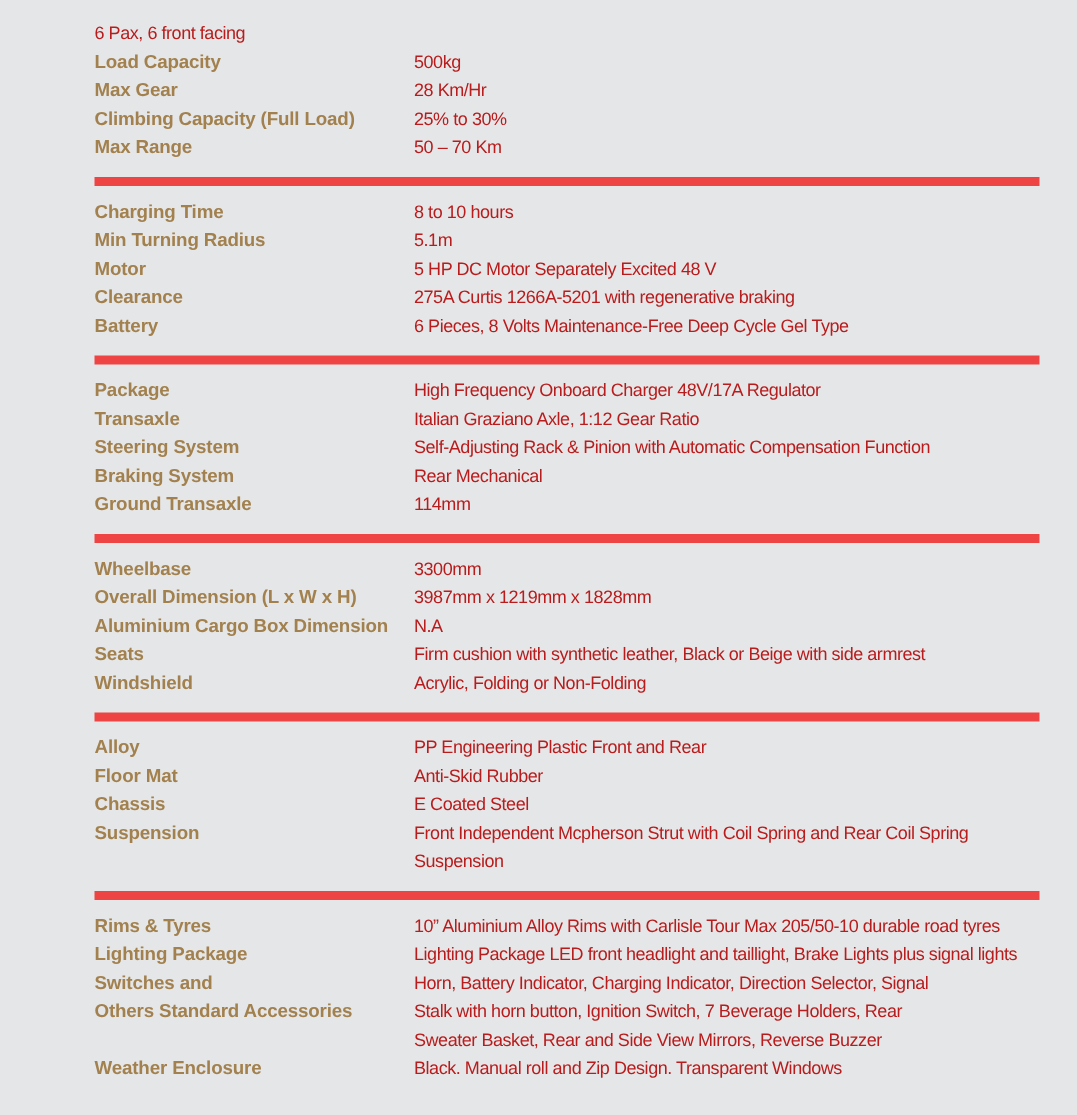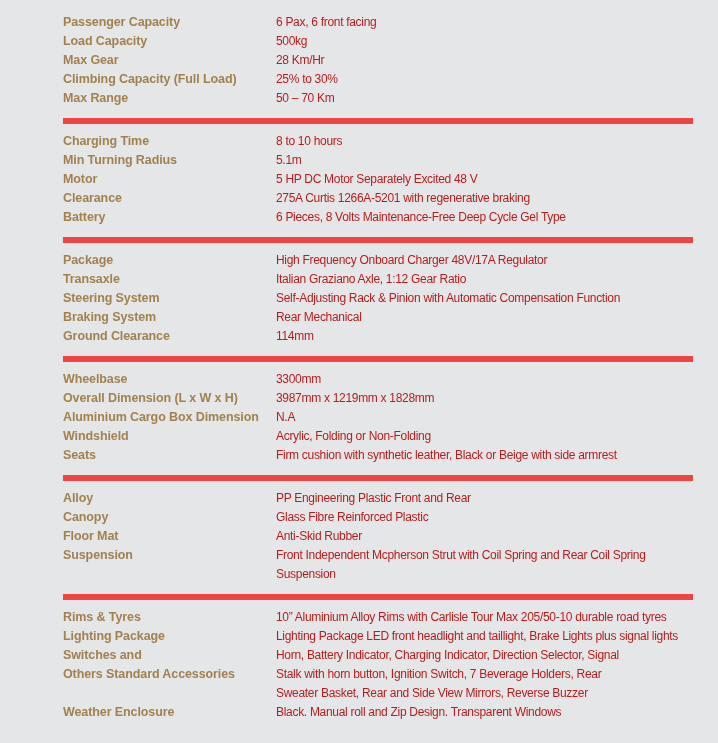--- a/index.html
+++ b/index.html
@@ -47,21 +47,20 @@
     white-space: pre;
   }
 </style>
 </head>
 <body>
 
 <div class="spec-sheet">
 
   <div class="spec-section first">
     <div class="spec-row">
-      <div class="spec-label">Passenger Capacity</div>
       <div class="spec-value">6 Pax, 6 front facing</div>
     </div>
     <div class="spec-row">
       <div class="spec-label">Load Capacity</div>
       <div class="spec-value">500kg</div>
     </div>
     <div class="spec-row">
       <div class="spec-label">Max Gear</div>
       <div class="spec-value">28 Km/Hr</div>
     </div>
@@ -109,60 +108,60 @@
     </div>
     <div class="spec-row">
       <div class="spec-label">Steering System</div>
       <div class="spec-value">Self-Adjusting Rack &amp; Pinion with Automatic Compensation Function</div>
     </div>
     <div class="spec-row">
       <div class="spec-label">Braking System</div>
       <div class="spec-value">Rear Mechanical</div>
     </div>
     <div class="spec-row">
-      <div class="spec-label">Ground Clearance</div>
+      <div class="spec-label">Ground Transaxle</div>
       <div class="spec-value">114mm</div>
     </div>
   </div>
 
   <div class="spec-section">
     <div class="spec-row">
       <div class="spec-label">Wheelbase</div>
       <div class="spec-value">3300mm</div>
     </div>
     <div class="spec-row">
       <div class="spec-label">Overall Dimension (L x W x H)</div>
       <div class="spec-value">3987mm x 1219mm x 1828mm</div>
     </div>
     <div class="spec-row">
       <div class="spec-label">Aluminium Cargo Box Dimension</div>
       <div class="spec-value">N.A</div>
     </div>
     <div class="spec-row">
+      <div class="spec-label">Seats</div>
+      <div class="spec-value">Firm cushion with synthetic leather, Black or Beige with side armrest</div>
+    </div>
+    <div class="spec-row">
       <div class="spec-label">Windshield</div>
       <div class="spec-value">Acrylic, Folding or Non-Folding</div>
-    </div>
-    <div class="spec-row">
-      <div class="spec-label">Seats</div>
-      <div class="spec-value">Firm cushion with synthetic leather, Black or Beige with side armrest</div>
     </div>
   </div>
 
   <div class="spec-section">
     <div class="spec-row">
       <div class="spec-label">Alloy</div>
       <div class="spec-value">PP Engineering Plastic Front and Rear</div>
     </div>
     <div class="spec-row">
-      <div class="spec-label">Canopy</div>
-      <div class="spec-value">Glass Fibre Reinforced Plastic</div>
+      <div class="spec-label">Floor Mat</div>
+      <div class="spec-value">Anti-Skid Rubber</div>
     </div>
     <div class="spec-row">
-      <div class="spec-label">Floor Mat</div>
-      <div class="spec-value">Anti-Skid Rubber</div>
+      <div class="spec-label">Chassis</div>
+      <div class="spec-value">E Coated Steel</div>
     </div>
     <div class="spec-row">
       <div class="spec-label">Suspension</div>
       <div class="spec-value">Front Independent Mcpherson Strut with Coil Spring and Rear Coil Spring
 Suspension</div>
     </div>
   </div>
 
   <div class="spec-section">
     <div class="spec-row">

